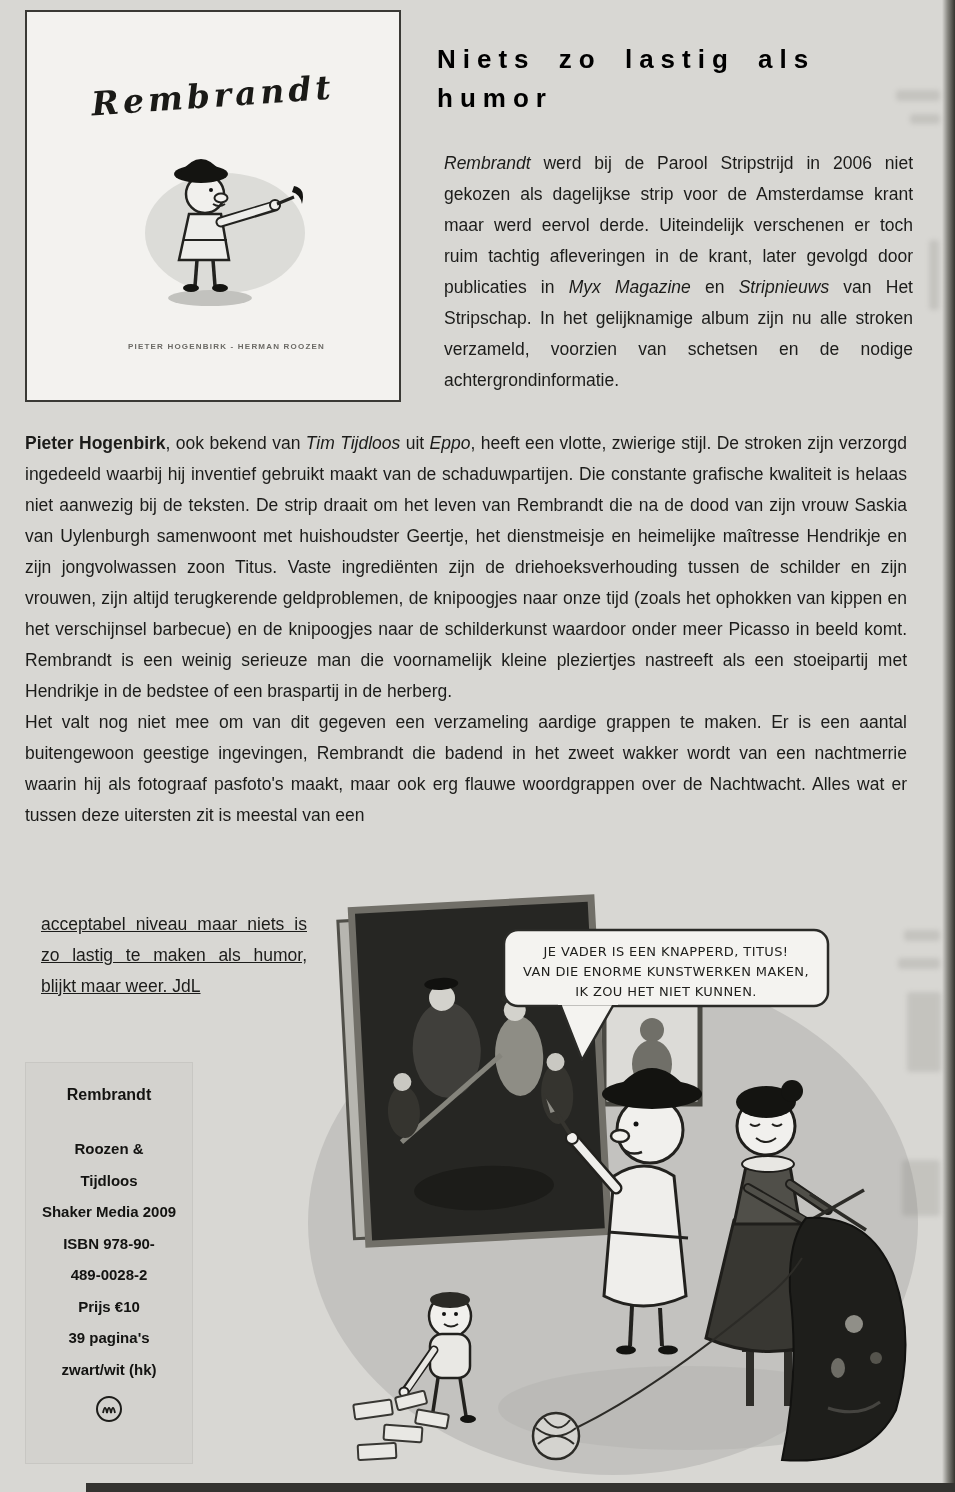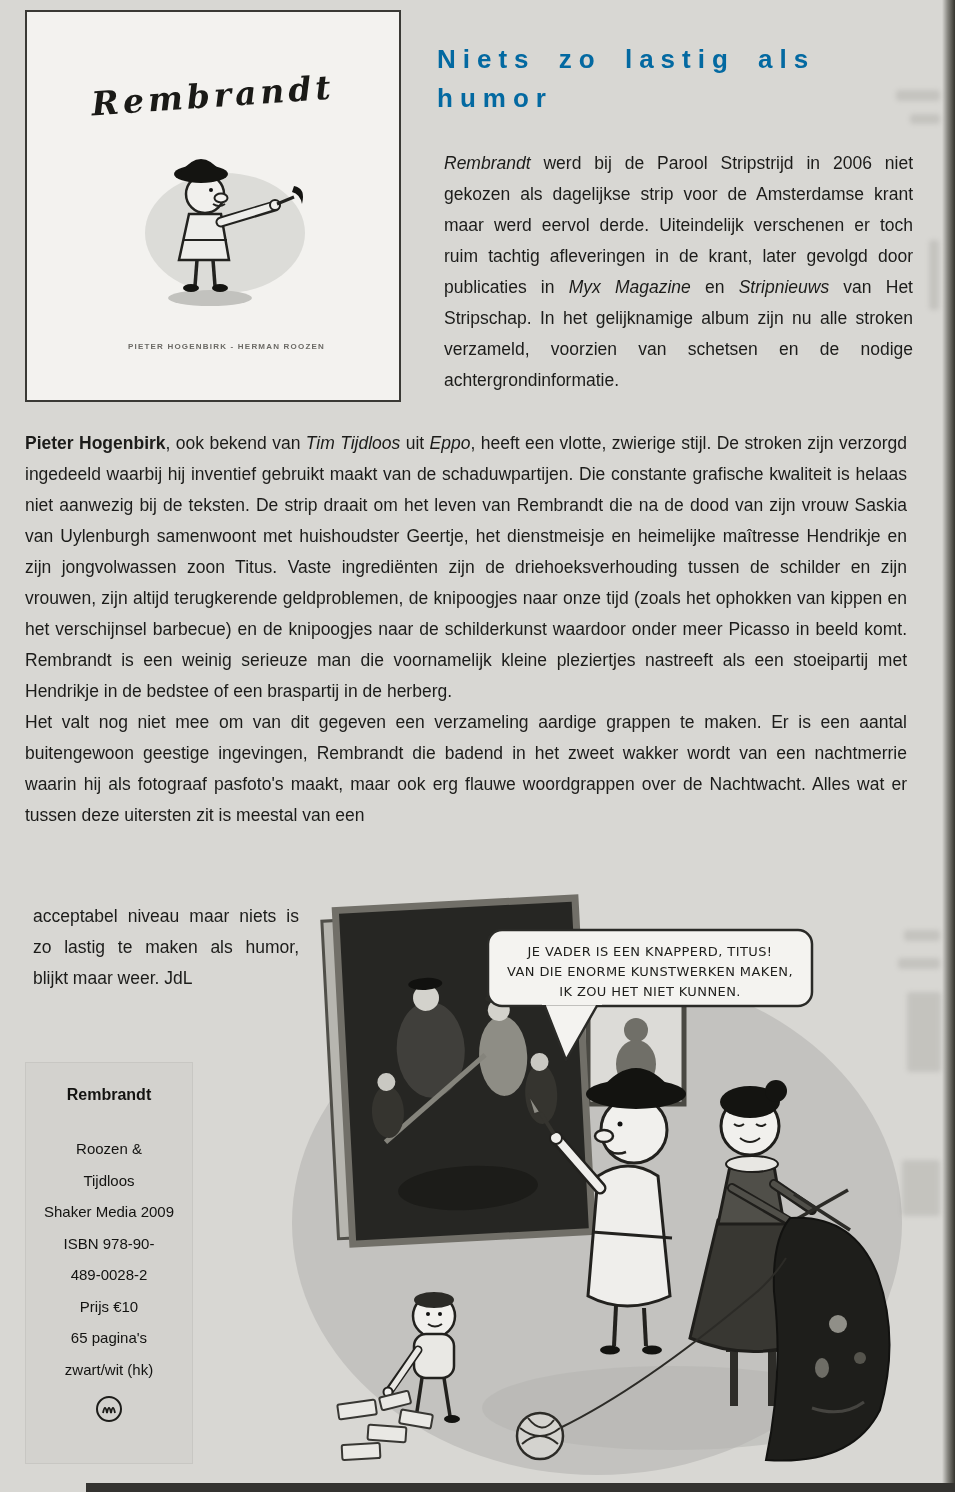--- a/index.html
+++ b/index.html
@@ -17,42 +17,42 @@
   .cover-title { position: absolute; left: 0; right: 0; top: 64px; text-align: center;
                  font-family: "DejaVu Serif", serif; font-style: italic; font-weight: bold;
                  font-size: 33px; letter-spacing: 4px; color: #1a1a17; transform: rotate(-4deg); }
   .cover-art { position: absolute; left: 78px; top: 116px; width: 220px; height: 200px; }
   .cover-credits { position: absolute; left: 0; right: 0; top: 330px; text-align: center;
                    font-size: 8px; letter-spacing: 1.2px; color: #6b6a65; font-weight: bold; margin-left: 27px; }
 
   
   .heading { position: absolute; left: 437px; top: 40px; margin: 0; font-size: 26px;
              line-height: 39px; font-weight: bold; letter-spacing: 7px; word-spacing: 9px;
-             color: #0369a1; }
+             color: #000000; }
   .heading span { display: block; }
   .intro { position: absolute; left: 437px; top: 141px; width: 469px; margin: 7px;
            font-size: 17.5px; line-height: 31px; text-align: justify; }
   .body-text { position: absolute; left: 25px; top: 428px; width: 882px;
                font-size: 17.5px; line-height: 31px; text-align: justify; }
   .body-text p { margin: 0; }
-  .wrap-col { position: absolute; left: 25px; top: 893px; width: 266px; margin: 8px;
-              font-size: 17.5px; line-height: 31px; text-align: justify; }
+  .wrap-col { position: absolute; left: 25px; top: 893px; width: 266px; margin: 16px;
+              font-size: 17.5px; line-height: 31px; text-align: justify; text-decoration: underline; }
   em { font-style: italic; }
   strong { font-weight: bold; }
 
   
   .infobox { position: absolute; left: 25px; top: 1062px; width: 168px; height: 402px;
              background: #d3d2ce; box-shadow: inset 0 0 0 1px rgba(0,0,0,0.05);
              text-align: center; color: #131311; }
   .infobox-title { padding-top: 24px; font-size: 16px; font-weight: bold; }
-  .infobox-lines { margin-top: 29px; font-size: 15px; font-weight: normal; line-height: 31.5px; }
+  .infobox-lines { margin-top: 29px; font-size: 15px; font-weight: bold; line-height: 31.5px; }
   .infobox-logo { margin-top: 9px; width: 30px; height: 30px; }
 
   
-  .cartoon { position: absolute; left: 282px; top: 888px; width: 628px; height: 598px; }
+  .cartoon { position: absolute; left: 298px; top: 888px; width: 628px; height: 598px; }
   .cartoon svg { width: 100%; height: 100%; display: block; }
 
   
   .scan-edge-right { position: absolute; top: 0; right: 0; width: 13px; height: 100%;
     background: linear-gradient(to right, rgba(90,89,82,0), rgba(90,89,82,.65) 45%, #35342e); }
   .scan-edge-bottom { position: absolute; left: 86px; right: 0; bottom: 0; height: 9px; background: #343330; }
   .ghost { position: absolute; background: #6e6d66; opacity: .18; filter: blur(2.5px); border-radius: 3px; }
   .g1 { right: 15px; top: 90px;  width: 44px; height: 11px; }
   .g2 { right: 15px; top: 114px; width: 30px; height: 10px; }
   .g3 { right: 16px; top: 240px; width: 10px; height: 70px; }
@@ -110,21 +110,21 @@
 
   <div class="infobox">
     <div class="infobox-title">Rembrandt</div>
     <div class="infobox-lines">
       <div>Roozen &amp;</div>
       <div>Tijdloos</div>
       <div>Shaker Media 2009</div>
       <div>ISBN 978-90-</div>
       <div>489-0028-2</div>
       <div>Prijs €10</div>
-      <div>65 pagina's</div>
+      <div>39 pagina's</div>
       <div>zwart/wit (hk)</div>
     </div>
     <svg class="infobox-logo" viewBox="0 0 30 30">
       <circle cx="15" cy="15" r="12" fill="none" stroke="#1c1c19" stroke-width="2"></circle>
       <path d="M9 19 Q11 9 13 19 Q15 9 17 19 Q19 9 21 19" fill="none" stroke="#1c1c19" stroke-width="1.8"></path>
     </svg>
   </div>
 
   <div class="cartoon">
     <svg viewBox="0 0 628 598">

